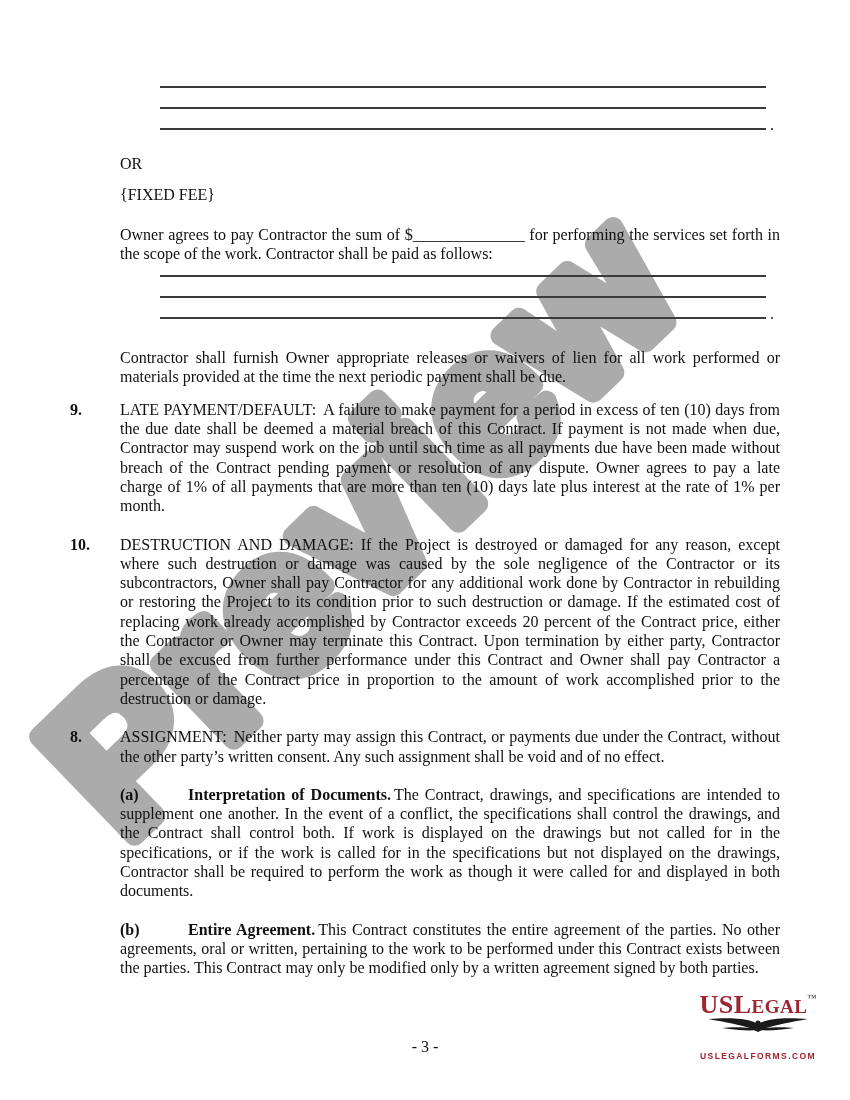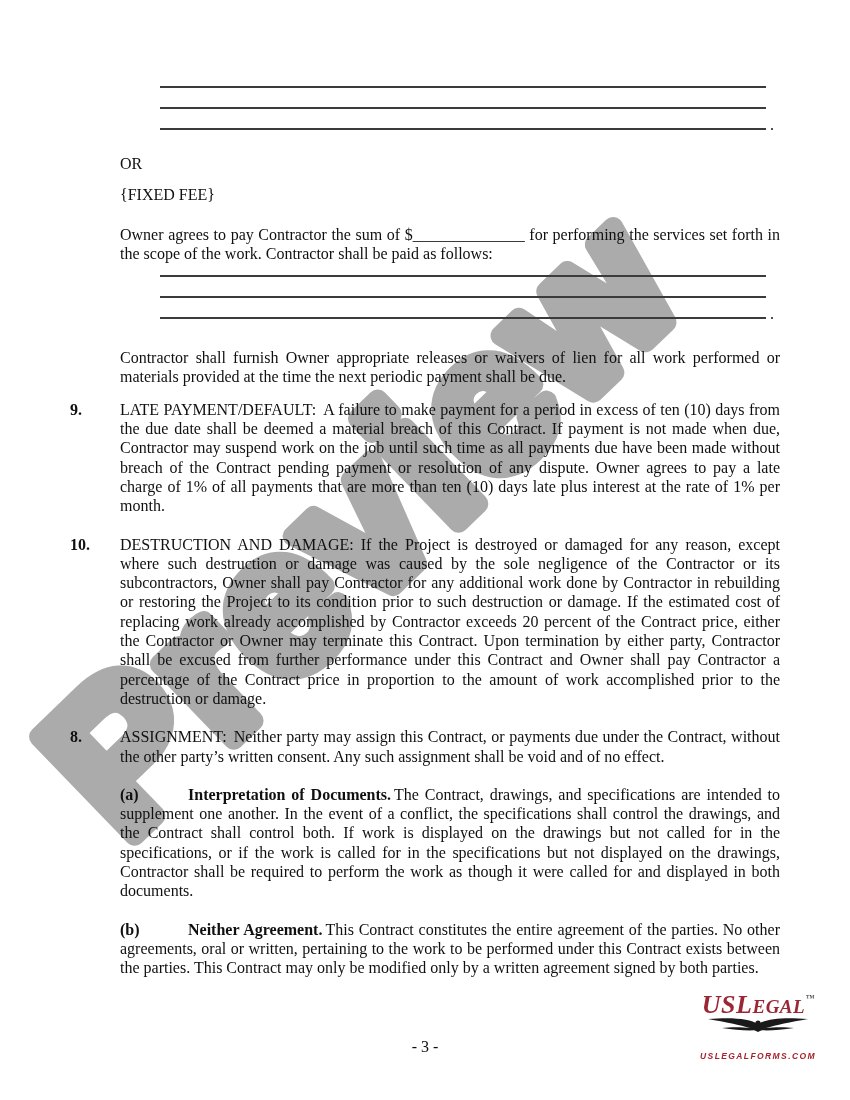--- a/index.html
+++ b/index.html
@@ -70,21 +70,20 @@
     left: 0; right: 0;
     bottom: 44px;
     text-align: center;
   }
   .logo {
     position: absolute;
     right: 30px;
     bottom: 34px;
     width: 124px;
     text-align: center;
-    font-style: italic;
   }
   .logo-wordmark {
     font-family: "Liberation Serif", serif;
     color: #9b2733;
     font-weight: 600;
     white-space: nowrap;
     line-height: 24px;
     letter-spacing: 0.5px;
   }
   .logo-big { font-size: 26px; }
@@ -161,21 +160,21 @@
         <span class="sec-heading">ASSIGNMENT:</span><span>Neither party may assign this Contract, or payments due under the Contract, without the other party’s written consent. Any such assignment shall be void and of no effect.</span>
       </div>
     </div>
 
 
     <div class="subsection">
       <span class="sub-letter">(a)</span><span class="sub-title">Interpretation of Documents.</span><span>The Contract, drawings, and specifications are intended to supplement one another. In the event of a conflict, the specifications shall control the drawings, and the Contract shall control both. If work is displayed on the drawings but not called for in the specifications, or if the work is called for in the specifications but not displayed on the drawings, Contractor shall be required to perform the work as though it were called for and displayed in both documents.</span>
     </div>
 
     <div class="subsection">
-      <span class="sub-letter">(b)</span><span class="sub-title">Neither Agreement.</span><span>This Contract constitutes the entire agreement of the parties. No other agreements, oral or written, pertaining to the work to be performed under this Contract exists between the parties. This Contract may only be modified only by a written agreement signed by both parties.</span>
+      <span class="sub-letter">(b)</span><span class="sub-title">Entire Agreement.</span><span>This Contract constitutes the entire agreement of the parties. No other agreements, oral or written, pertaining to the work to be performed under this Contract exists between the parties. This Contract may only be modified only by a written agreement signed by both parties.</span>
     </div>
 
     <div class="page-number">- 3 -</div>
 
     <div class="logo">
       <div class="logo-wordmark">
         <span class="logo-big">USL</span><span class="logo-small">EGAL</span><span class="logo-tm">™</span>
       </div>
       <svg class="logo-eagle" width="104" height="14" viewBox="0 0 104 14">
         <path d="M52,6 C44,1 28,-1 2,1 C20,4 34,7 44,10 C36,9 24,9 16,10 C30,12 42,13 52,12 C62,13 74,12 88,10 C80,9 68,9 60,10 C70,7 84,4 102,1 C76,-1 60,1 52,6 Z" fill="#1a1a1a"></path>

